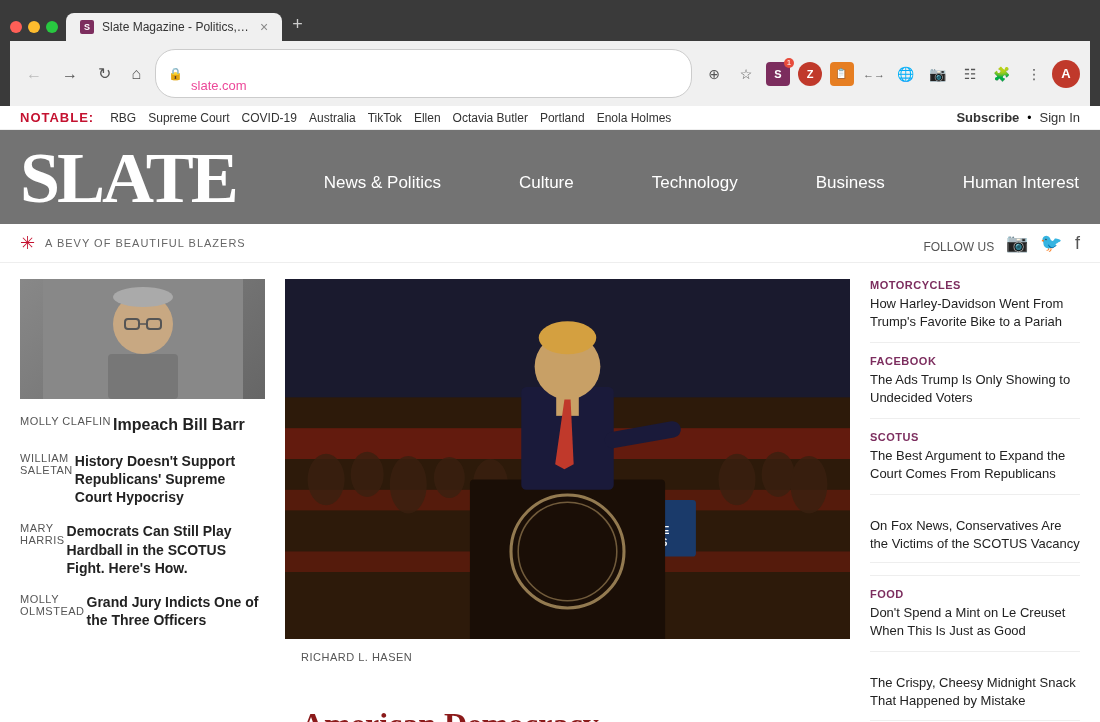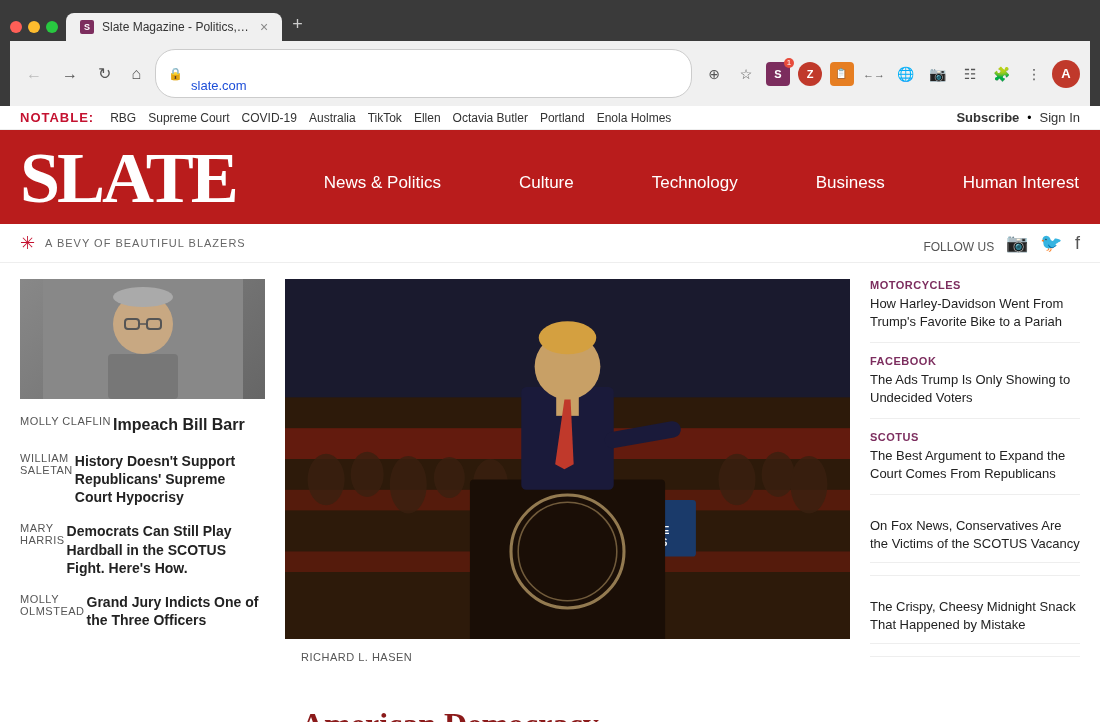--- a/index.html
+++ b/index.html
@@ -11,36 +11,36 @@
     .browser-tab { background: #f0f0f0; border-radius: 8px 8px 0 0; padding: 6px 14px; display: flex; align-items: center; gap: 8px; font-size: 12px; color: #333; min-width: 200px; }
     .browser-tab .tab-icon { width: 14px; height: 14px; background: #7c2d5e; border-radius: 2px; display: flex; align-items: center; justify-content: center; color: white; font-size: 9px; font-weight: bold; flex-shrink: 0; }
     .browser-tab .tab-close { margin-left: auto; color: #888; cursor: pointer; font-size: 14px; }
     .browser-tab .tab-title { font-size: 12px; color: #333; white-space: nowrap; overflow: hidden; text-overflow: ellipsis; max-width: 150px; }
     .browser-tab-new { background: transparent; border: none; color: #ccc; font-size: 18px; padding: 6px 10px; cursor: pointer; }
     .browser-toolbar { background: #f0f0f0; padding: 8px 10px; display: flex; align-items: center; gap: 8px; }
     .browser-nav-btn { background: none; border: none; color: #555; font-size: 16px; cursor: pointer; padding: 2px 6px; border-radius: 4px; }
     .browser-nav-btn.disabled { color: #bbb; cursor: default; }
     .browser-address-bar { flex: 1; display: flex; align-items: center; background: white; border: 1px solid #ccc; border-radius: 20px; padding: 4px 12px; gap: 8px; }
     .browser-address-bar .lock-icon { color: #555; font-size: 12px; }
-    .browser-address-bar input { border: none; outline: none; flex: 1; font-size: 13px; color: #1d4ed8; margin-top: 24px; }
+    .browser-address-bar input { border: none; outline: none; flex: 1; font-size: 13px; color: #ec4899; margin-top: 24px; }
     .browser-toolbar-actions { display: flex; gap: 4px; align-items: center; }
     .toolbar-icon { width: 28px; height: 28px; border-radius: 50%; background: transparent; border: none; cursor: pointer; display: flex; align-items: center; justify-content: center; color: #555; font-size: 14px; }
     .ext-icon { width: 24px; height: 24px; border-radius: 4px; display: flex; align-items: center; justify-content: center; font-size: 11px; font-weight: bold; color: white; }
 
     
     .site-top-bar { background: white; padding: 4px 20px; display: flex; align-items: center; gap: 16px; border-bottom: 1px solid #eee; font-size: 12px; }
     .notable-label { color: #c41230; font-weight: bold; font-size: 13px; letter-spacing: 1px; text-transform: uppercase; }
     .top-links { display: flex; gap: 12px; align-items: center; color: #333; }
     .top-links a { text-decoration: none; color: #333; font-size: 12px; }
     .top-bar-right { margin-left: auto; display: flex; align-items: center; gap: 8px; }
     .subscribe-btn { font-weight: bold; font-size: 13px; color: #333; text-decoration: none; }
     .signin-btn { font-size: 13px; color: #333; text-decoration: none; }
 
     
-    .site-header { background: #b91c1c; padding: 12px 20px 0; position: relative; }
+    .site-header { background: #737373; padding: 12px 20px 0; position: relative; }
     .site-header-inner { display: flex; align-items: center; }
     .site-logo { color: white; font-size: 72px; font-weight: 900; letter-spacing: -3px; font-family: Georgia, serif; line-height: 1; padding: 0 20px 10px 0; }
     .site-nav { display: flex; gap: 30px; align-items: center; padding-left: 20px; flex: 1; }
     .site-nav a { color: white; text-decoration: none; font-size: 17px; font-weight: 400; white-space: nowrap; margin-left: 48px; }
     .search-btn { margin-left: auto; color: white; display: flex; align-items: center; gap: 6px; font-size: 16px; cursor: pointer; padding-bottom: 10px; }
     .search-icon-circle { font-size: 18px; }
 
     
     .ad-banner { background: white; padding: 8px 20px; display: flex; align-items: center; gap: 10px; border-bottom: 1px solid #eee; }
     .ad-text { font-size: 11px; color: #666; text-transform: uppercase; letter-spacing: 1px; }
@@ -288,17 +288,21 @@
       <div class="sidebar-headline">The Ads Trump Is Only Showing to Undecided Voters</div>
     </div>
     <div class="sidebar-article">
       <div class="sidebar-category">SCOTUS</div>
       <div class="sidebar-headline">The Best Argument to Expand the Court Comes From Republicans</div>
     </div>
     <div class="sidebar-article">
       <div class="sidebar-headline-standalone">On Fox News, Conservatives Are the Victims of the SCOTUS Vacancy</div>
     </div>
     <div class="sidebar-article">
+      <div class="sidebar-category">FOOD</div>
+      <div class="sidebar-headline">Don't Spend a Mint on Le Creuset When This Is Just as Good</div>
+    </div>
+    <div class="sidebar-article">
       <div class="sidebar-headline-standalone">The Crispy, Cheesy Midnight Snack That Happened by Mistake</div>
     </div>
   </div>
 
 </div>
 
 </body></html>

